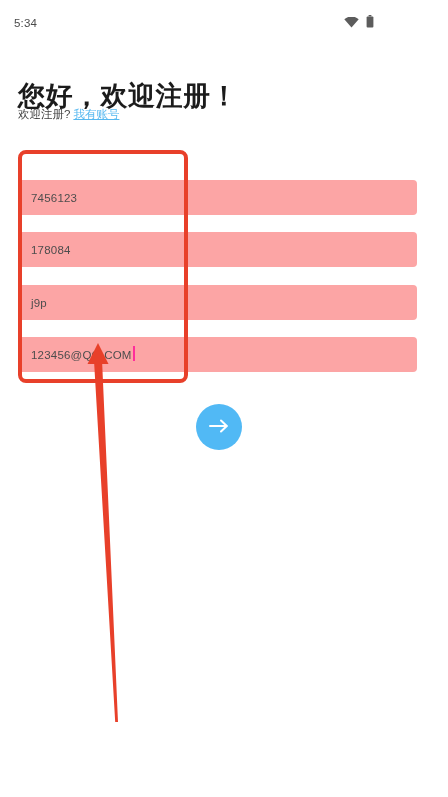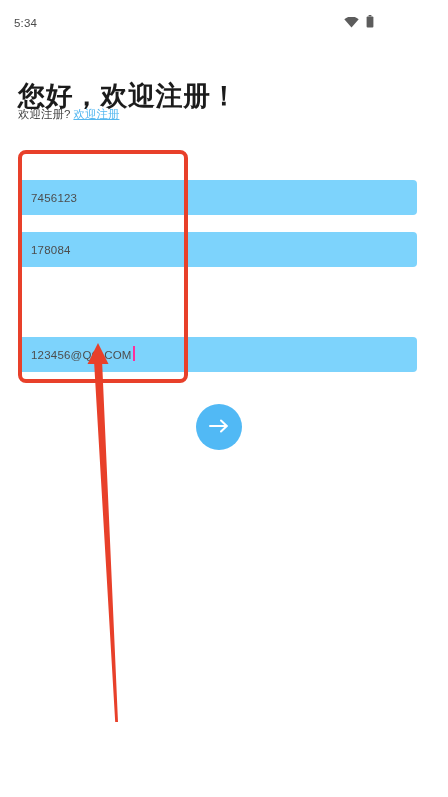--- a/index.html
+++ b/index.html
@@ -69,21 +69,21 @@
     color: #56b8f0;
     margin-left: 3px;
   }
 
   
   .field {
     position: absolute;
     left: 18px;
     width: 399px;
     height: 35px;
-    background: #7dd3fc;
+    background: #fca5a5;
     border-radius: 4px;
     box-sizing: border-box;
     display: flex;
     align-items: center;
     padding-left: 13px;
   }
   .field-text {
     font-size: 11.5px;
     color: #4d4d4d;
     letter-spacing: 0.2px;
@@ -147,31 +147,34 @@
         <svg width="8" height="13" viewBox="0 0 8 13">
           <rect x="2.6" y="0" width="2.8" height="1.4" fill="#5c5c5c"></rect>
           <rect x="0.6" y="1.4" width="6.8" height="11.2" rx="1" fill="#5c5c5c"></rect>
         </svg>
       </span>
     </div>
   </div>
 
   <div id="title">您好，欢迎注册！</div>
   <div id="subtitle">
-    <span>欢迎注册?</span><a class="link" href="#">欢迎注册</a>
+    <span>欢迎注册?</span><a class="link" href="#">我有账号</a>
   </div>
 
   <div class="field" id="field-0">
     <span class="field-text" placeholder="">7456123</span>
   </div>
 
   <div class="field" id="field-1">
     <span class="field-text" placeholder="">178084</span>
   </div>
 
+  <div class="field" id="field-2">
+    <span class="field-text" placeholder="">j9p</span>
+  </div>
 
   <div class="field" id="field-3">
     <span class="field-text" placeholder="">123456@QQ.COM</span>
       <span class="caret"></span>
   </div>
 
   <button id="submit-button">
     <span>
       <svg width="22" height="16" viewBox="0 0 22 16">
         <path d="M2 8 H18.5" stroke="#ffffff" stroke-width="2" stroke-linecap="round" fill="none"></path>

